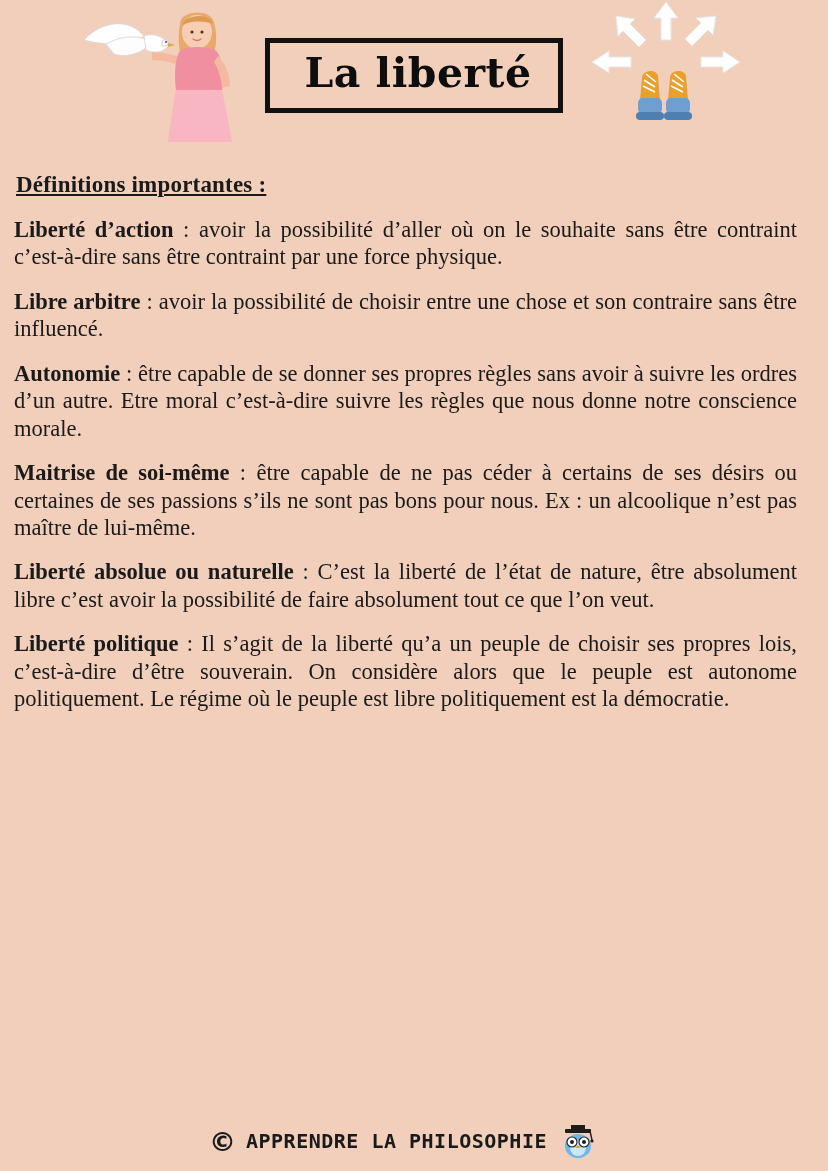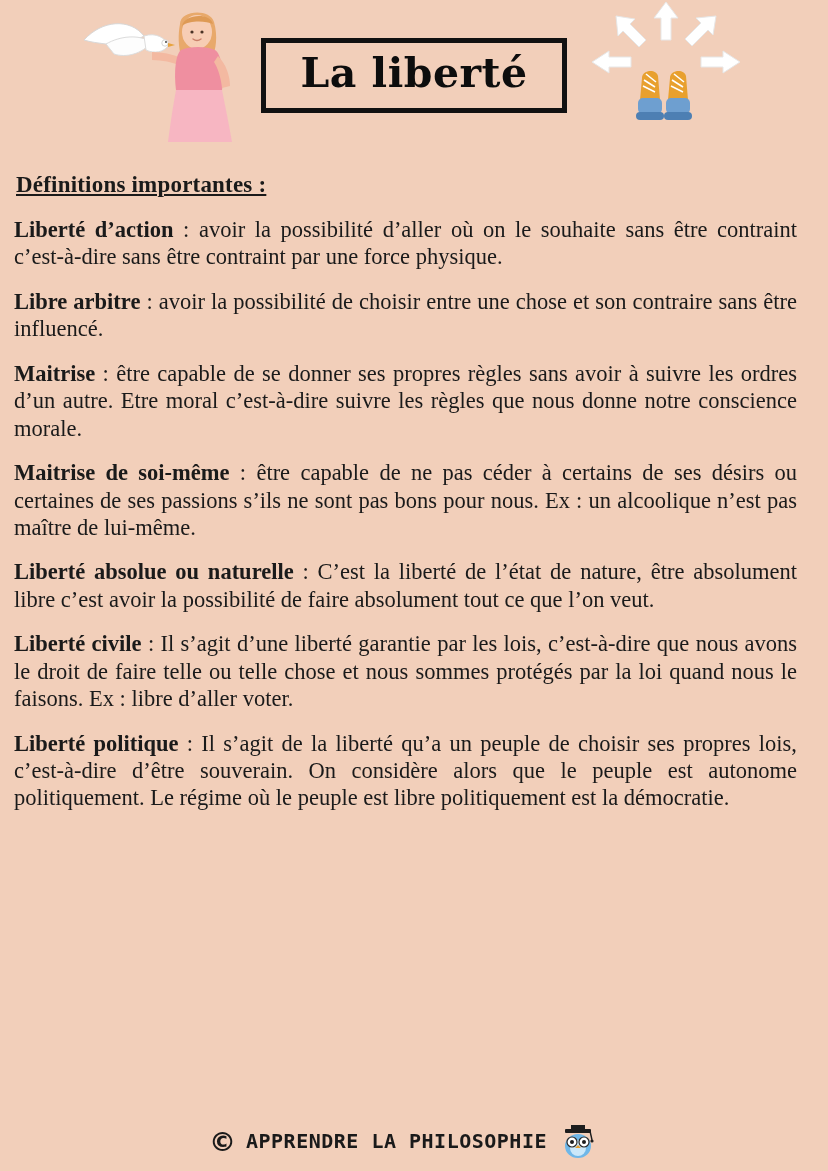--- a/index.html
+++ b/index.html
@@ -20,21 +20,21 @@
   .header {
     position: relative;
     height: 150px;
     display: flex;
     align-items: center;
     justify-content: center;
   }
   .title-box {
     border: 5px solid #111;
     background: #f2cfba;
-    padding: 10px 34px 14px 34px;
+    padding: 10px 26px 14px 34px;
     z-index: 4;
   }
   .title-box .title-text {
     font-family: "DejaVu Serif", serif;
     font-weight: bold;
     font-size: 41px;
     letter-spacing: 0.5px;
     line-height: 1;
     color: #0d0d0d;
     white-space: nowrap;
@@ -189,34 +189,31 @@
   <p class="entry">
     <span class="term">Liberté d’action</span><span> : avoir la possibilité d’aller où on le souhaite sans être contraint c’est-à-dire sans être contraint par une force physique.</span>
   </p>
 
   <p class="entry">
     <span class="term">Libre arbitre</span><span> : avoir la possibilité de choisir entre une chose et son contraire sans être influencé.</span>
   </p>
 
 
   <p class="entry">
-    <span class="term">Maitrise</span><span> : être capable de se donner ses propres règles sans avoir à suivre les ordres d’un autre. Etre moral c’est-à-dire suivre les règles que nous donne notre conscience morale.</span>
+    <span class="term">Autonomie</span><span> : être capable de se donner ses propres règles sans avoir à suivre les ordres d’un autre. Etre moral c’est-à-dire suivre les règles que nous donne notre conscience morale.</span>
   </p>
 
   <p class="entry">
     <span class="term">Maitrise de soi-même</span><span> : être capable de ne pas céder à certains de ses désirs ou certaines de ses passions s’ils ne sont pas bons pour nous. Ex : un alcoolique n’est pas maître de lui-même.</span>
   </p>
 
   <p class="entry">
     <span class="term">Liberté absolue ou naturelle</span><span> : C’est la liberté de l’état de nature, être absolument libre c’est avoir la possibilité de faire absolument tout ce que l’on veut.</span>
   </p>
 
-  <p class="entry">
-    <span class="term">Liberté civile</span><span> : Il s’agit d’une liberté garantie par les lois, c’est-à-dire que nous avons le droit de faire telle ou telle chose et nous sommes protégés par la loi quand nous le faisons. Ex : libre d’aller voter.</span>
-  </p>
 
   <p class="entry">
     <span class="term">Liberté politique</span><span> : Il s’agit de la liberté qu’a un peuple de choisir ses propres lois, c’est-à-dire d’être souverain. On considère alors que le peuple est autonome politiquement. Le régime où le peuple est libre politiquement est la démocratie.</span>
   </p>
 </div>
 
 <div class="footer">
   <span class="copy-mark">©</span>
   <span class="brand">APPRENDRE LA PHILOSOPHIE</span>
   <span class="owl">

